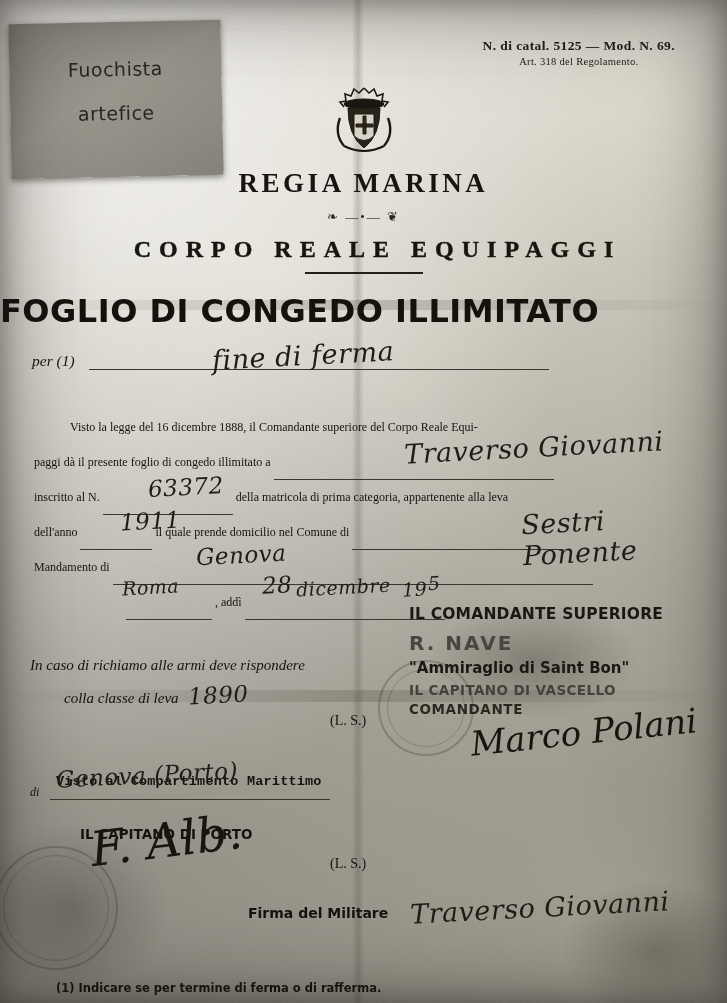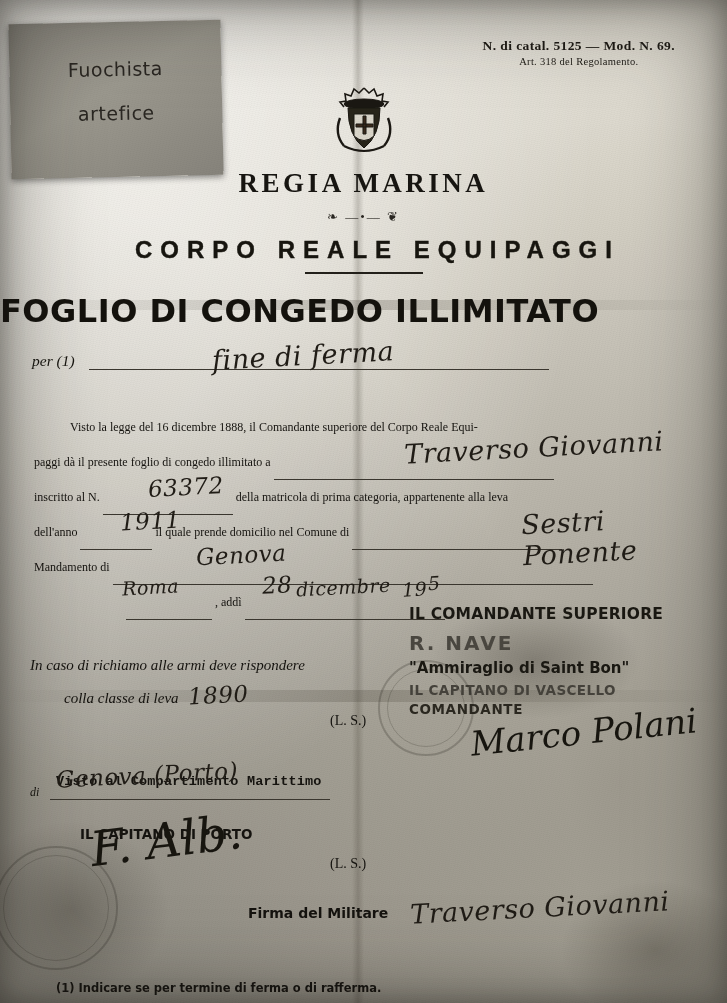--- a/index.html
+++ b/index.html
@@ -117,21 +117,21 @@
     top: 209px;
     font-size: 13px;
     letter-spacing: 2px;
     color: #2a2722;
   }
   .title2 {
     position: absolute;
     left: 0; right: 0;
     top: 236px;
     text-align: center;
-    font-family: Liberation Sans, sans-serif;
+    font-family: Liberation Serif, serif;
     font-weight: bold;
     font-size: 24px;
     letter-spacing: 8px;
     color: #17150f;
     padding-left: 28px;
     -webkit-text-stroke: 0.4px #17150f;
   }
   .rule2 {
     position: absolute;
     left: 50%;

